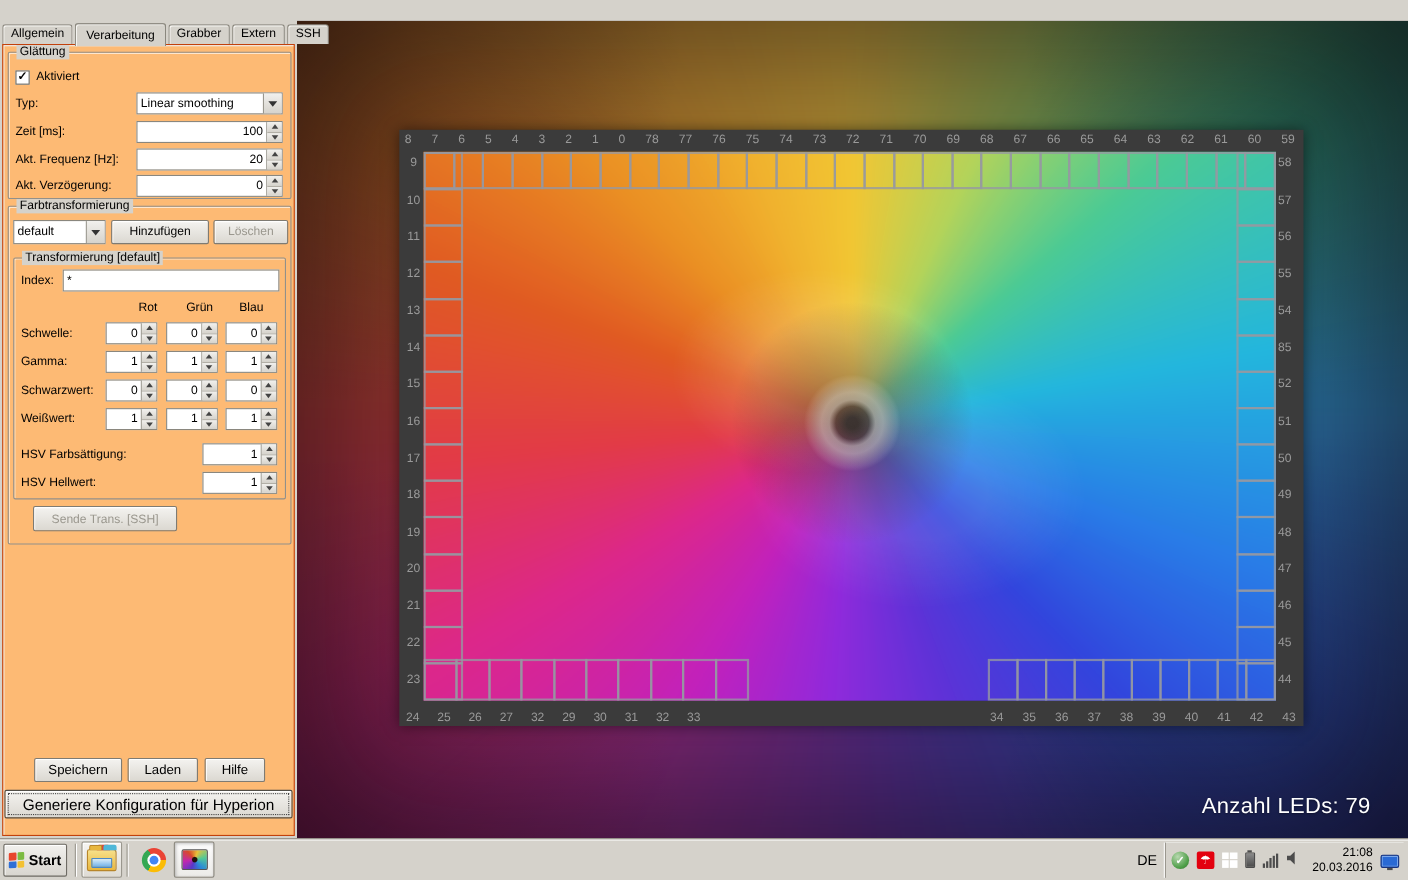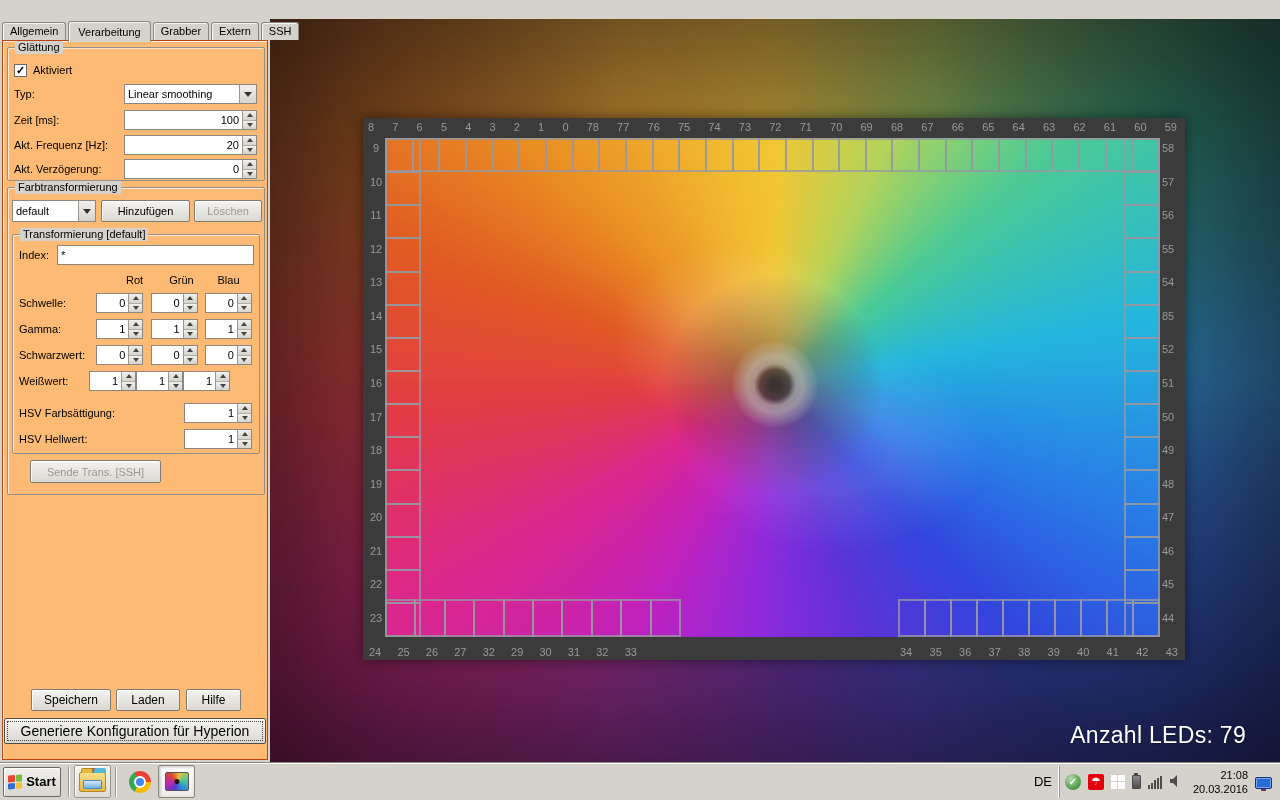--- a/index.html
+++ b/index.html
@@ -89,21 +89,21 @@
   .cells-row{position:absolute;display:flex}
   .cells-col{position:absolute;display:flex;flex-direction:column}
   #cellsTop{left:0;top:0;right:0;height:34px}
   #cellsLeft{left:0;top:0;bottom:0;width:36px}
   #cellsRight{right:0;top:0;bottom:0;width:36px}
   #cellsBL{left:0;bottom:0;width:296px;height:38px}
   #cellsBR{right:0;bottom:0;width:262px;height:38px}
   .cell{flex:1;border:2px solid rgba(150,153,162,.78)}
   .cells-row .cell+.cell{margin-left:-2px}
   .cells-col .cell+.cell{margin-top:-2px}
-  .led-count{position:absolute;right:34px;top:703px;font-size:23px;color:#fff;letter-spacing:.3px;text-shadow:0 1px 2px rgba(0,0,0,.4)}
+  .led-count{position:absolute;right:34px;top:703px;font-size:20px;color:#fff;letter-spacing:.3px;text-shadow:0 1px 2px rgba(0,0,0,.4)}
 
   
   .taskbar{position:absolute;left:0;bottom:0;right:0;height:38px;background:#d5d2cb;border-top:1px solid #8a877e;
     box-shadow:inset 0 1px 0 #fff;display:flex;align-items:center;padding:0 3px}
   .start-btn{width:58px;height:30px;margin-right:3px;display:flex;align-items:center;justify-content:center;gap:4px;
     background:linear-gradient(#f2f1ee,#d8d5cf);border:1px solid #6e6b64;box-shadow:inset 1px 1px 0 #fff;border-radius:2px;
     font-weight:bold;font-size:13px}
   .start-flag{width:14px;height:14px;display:grid;grid-template-columns:1fr 1fr;gap:1px;transform:skewY(-4deg)}
   .start-flag b{border-radius:1px}
   .fl-r{background:#e8452c}.fl-g{background:#7cbb42}.fl-b{background:#2f6fd6}.fl-y{background:#f3c132}
@@ -291,21 +291,21 @@
                 </span>
               </div>
             <div class="spin" style="width:47px">
                 <span class="sv">0</span>
                 <span class="sb">
                   <i class="su"></i>
                   <i class="sd"></i>
                 </span>
               </div>
           </div>
-          <div class="frow" style="top:136px;justify-content:flex-start">
+          <div class="frow" style="top:136px;justify-content:space-between">
             <span style="width:70px">Weißwert:</span>
             <div class="spin" style="width:47px">
                 <span class="sv">1</span>
                 <span class="sb">
                   <i class="su"></i>
                   <i class="sd"></i>
                 </span>
               </div>
             <div class="spin" style="width:47px">
                 <span class="sv">1</span>

